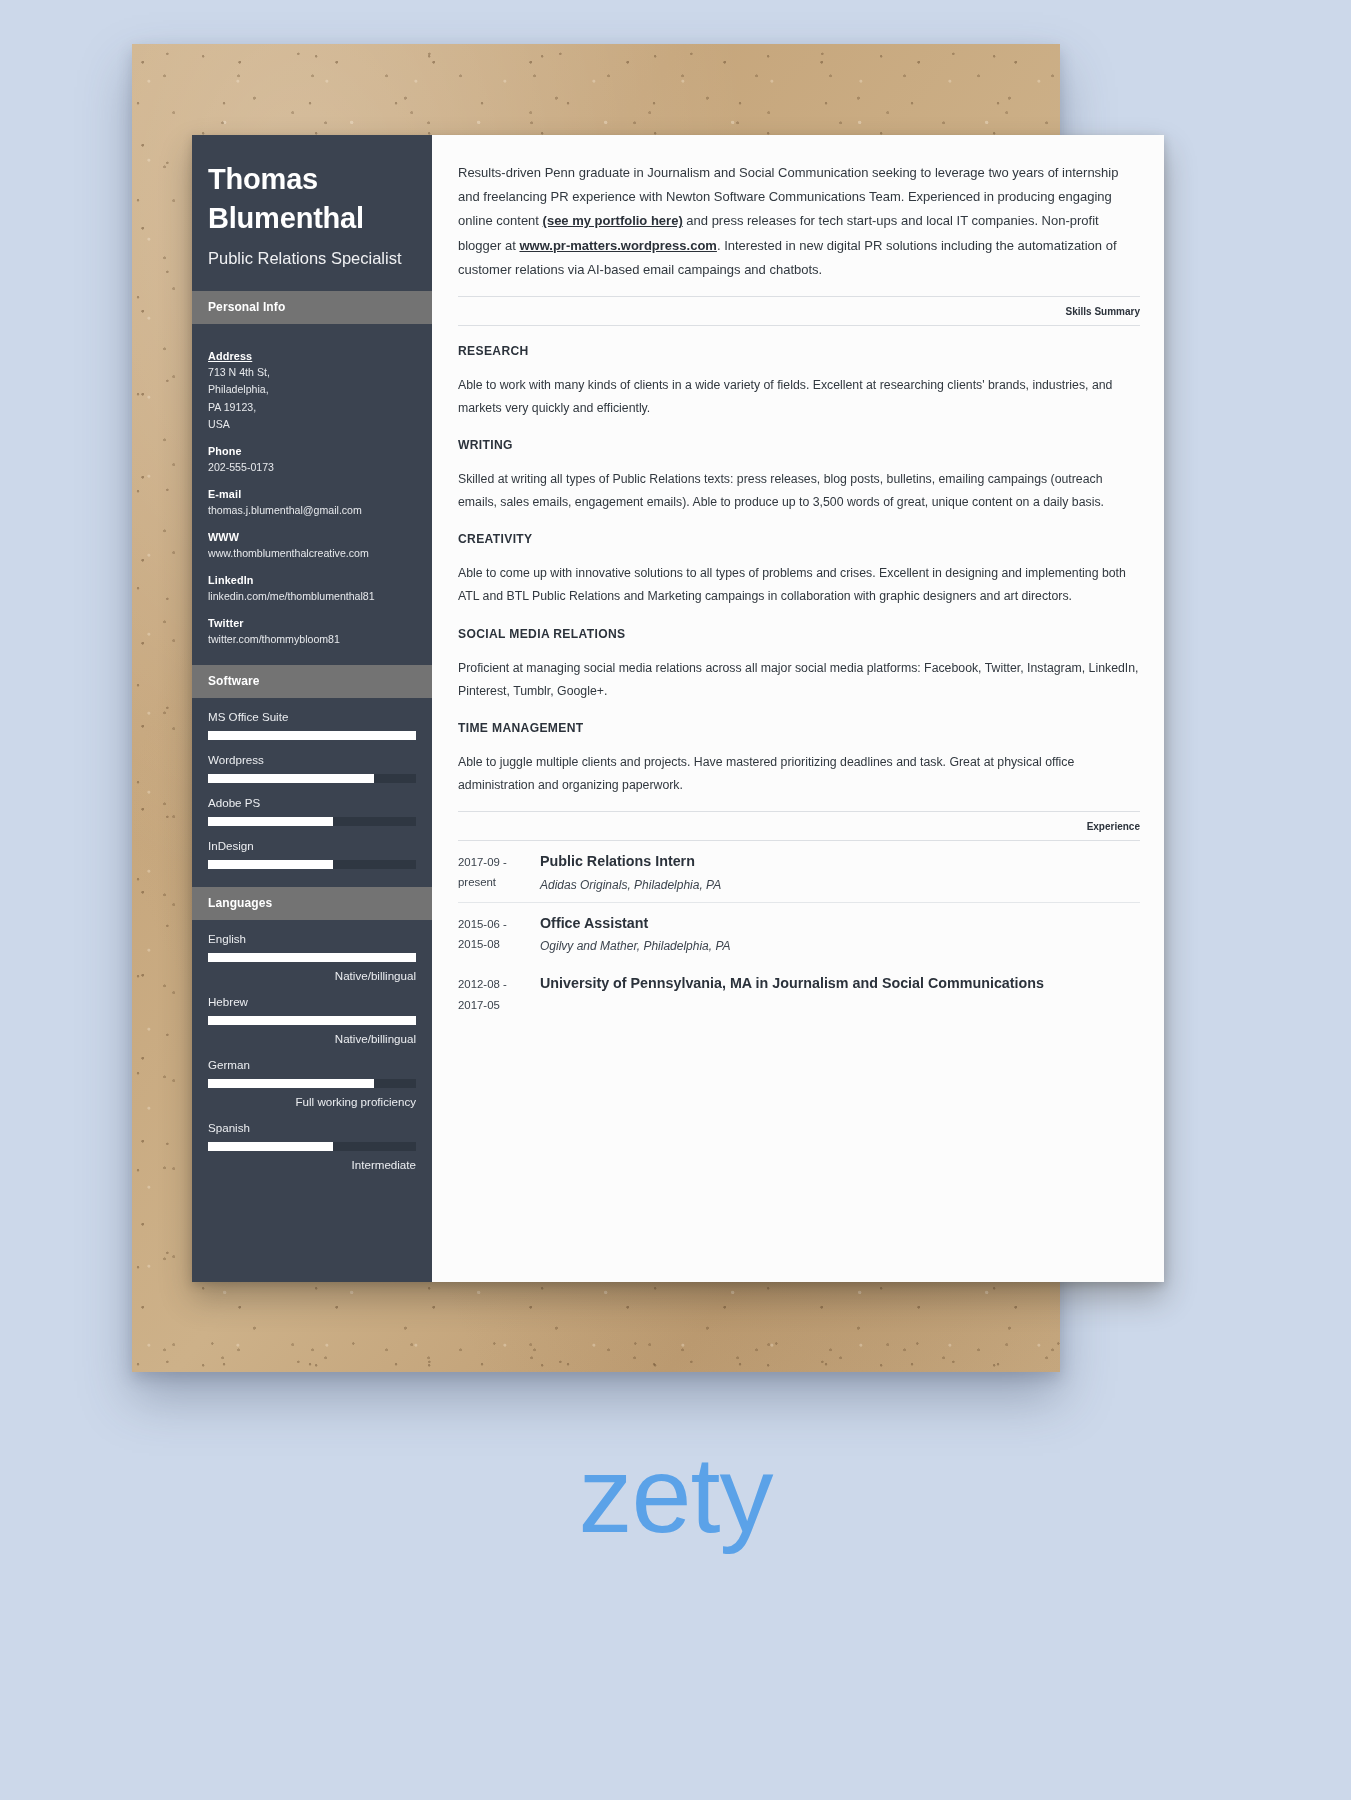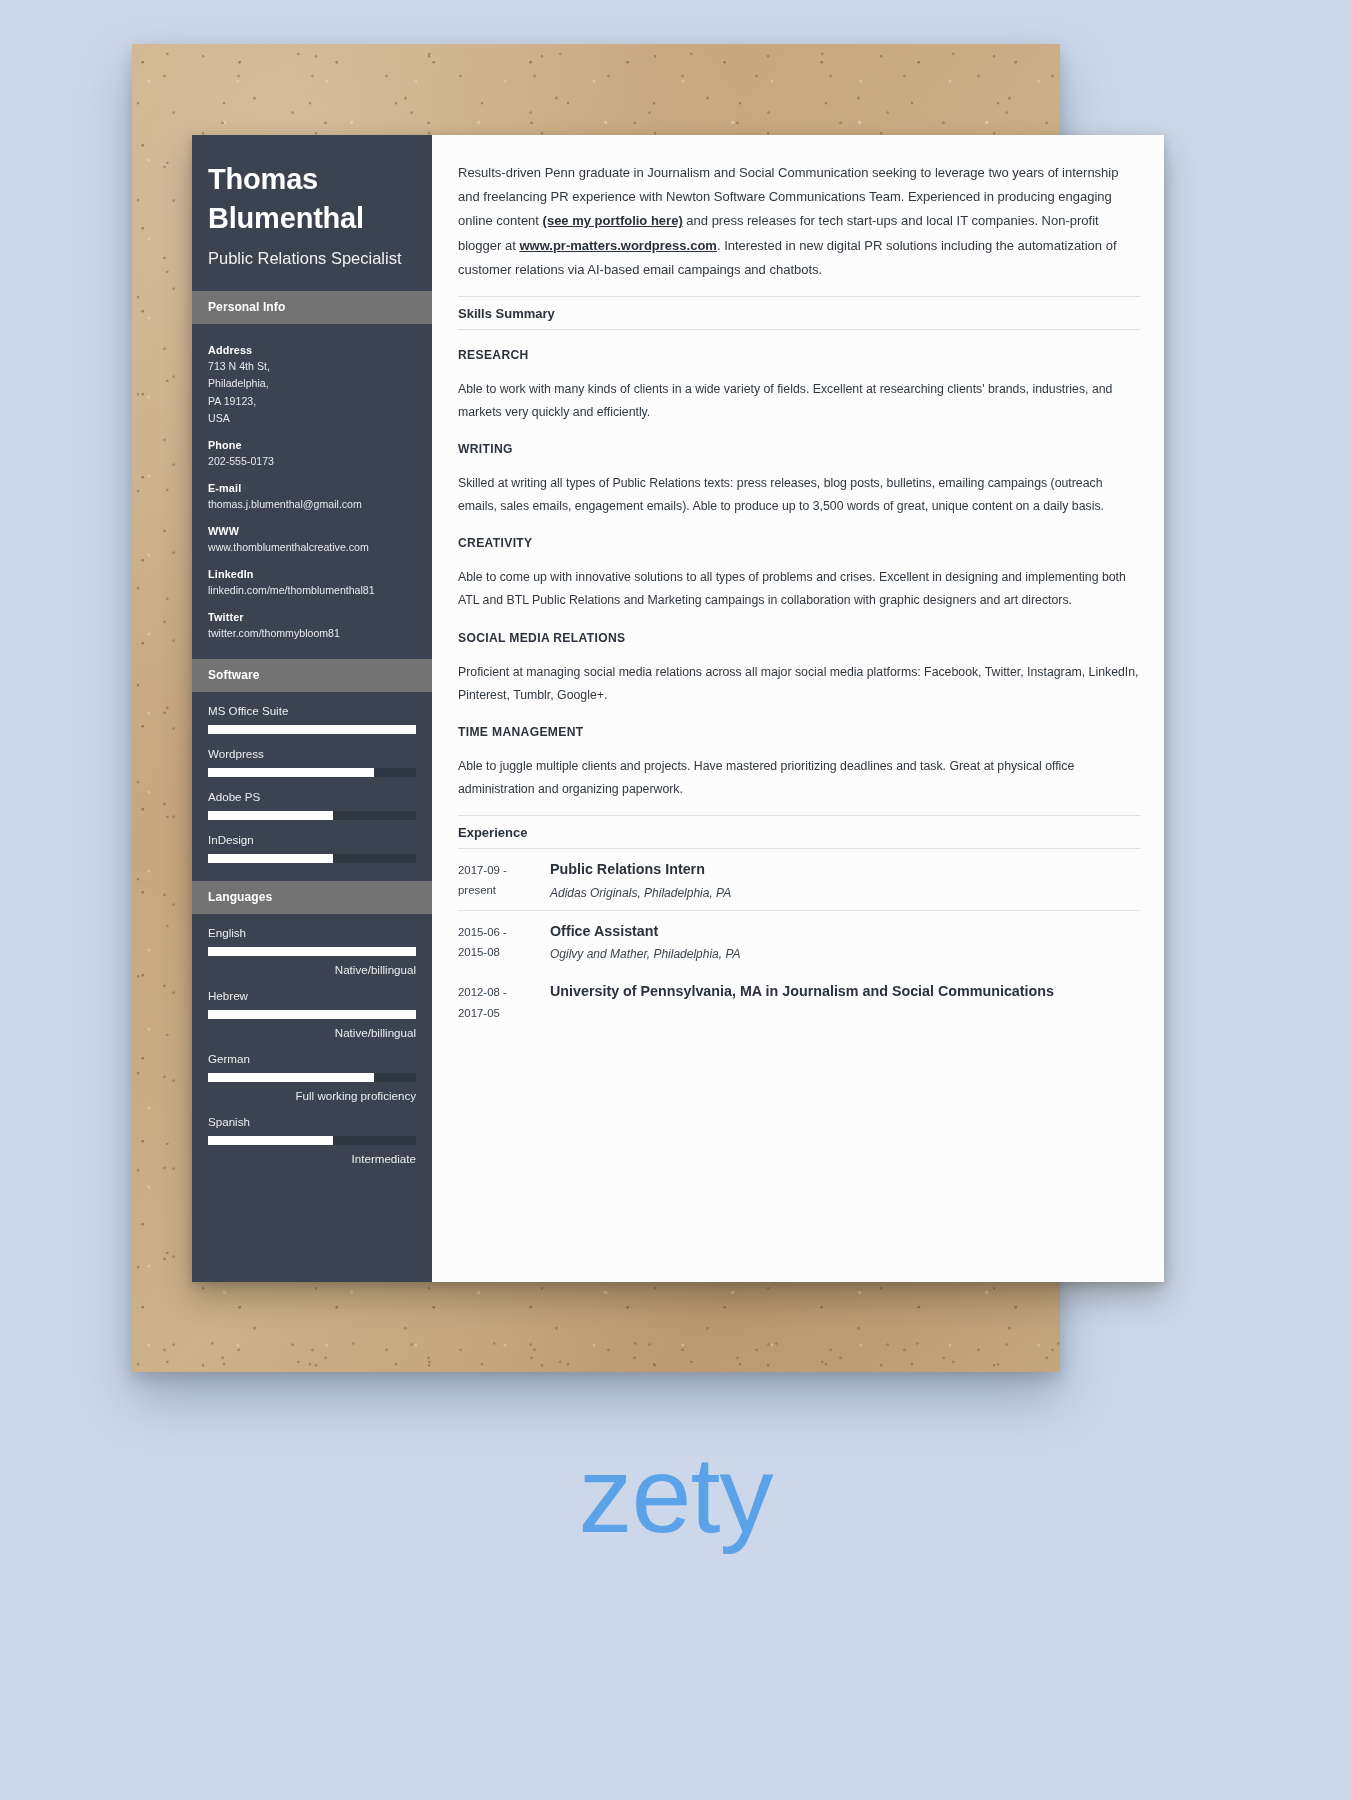--- a/index.html
+++ b/index.html
@@ -90,21 +90,21 @@
     letter-spacing: .1px;
   }
   .sb-body { padding: 12px 16px 16px 16px; }
 
   .info-label {
     font-size: 10.8px;
     font-weight: bold;
     margin-top: 12px;
     letter-spacing: .15px;
   }
-  .info-label:first-child { margin-top: 8px; }
+  .info-label:first-child { margin-top: 14px; text-decoration: underline; }
   .info-value {
     font-size: 10.6px;
     font-weight: 400;
     color: #e7e9ec;
     line-height: 1.62;
     margin-top: 2px;
     word-break: break-word;
   }
 
   
@@ -146,45 +146,46 @@
     line-height: 1.86;
     color: #31383f;
     text-align: left;
   }
   .summary a, .lnk {
     color: #2b3139;
     font-weight: bold;
     text-decoration: underline;
   }
   .sec-title {
-    font-size: 13px;
+    font-size: 10px;
     font-weight: bold;
     color: #2b323b;
     padding: 9px 0 8px 0;
     border-top: 1px solid #dcdfe3;
     border-bottom: 1px solid #dcdfe3;
     margin-top: 14px;
+    text-align: right;
   }
   .skill-block { margin-top: 18px; }
   .skill-head {
     font-size: 12.1px;
     font-weight: bold;
     letter-spacing: .35px;
     color: #2b323b;
   }
   .skill-text {
     margin-top: 16px;
     font-size: 12.3px;
     line-height: 1.88;
     color: #31383f;
   }
 
   .entry {
     display: flex;
-    gap: 18px;
+    gap: 8px;
     padding: 11px 0 8px 0;
     border-bottom: 1px solid #e4e7ea;
   }
   .entry:last-child { border-bottom: none; }
   .entry-date {
     flex: 0 0 74px;
     font-size: 11.4px;
     line-height: 1.78;
     color: #3a424c;
   }

